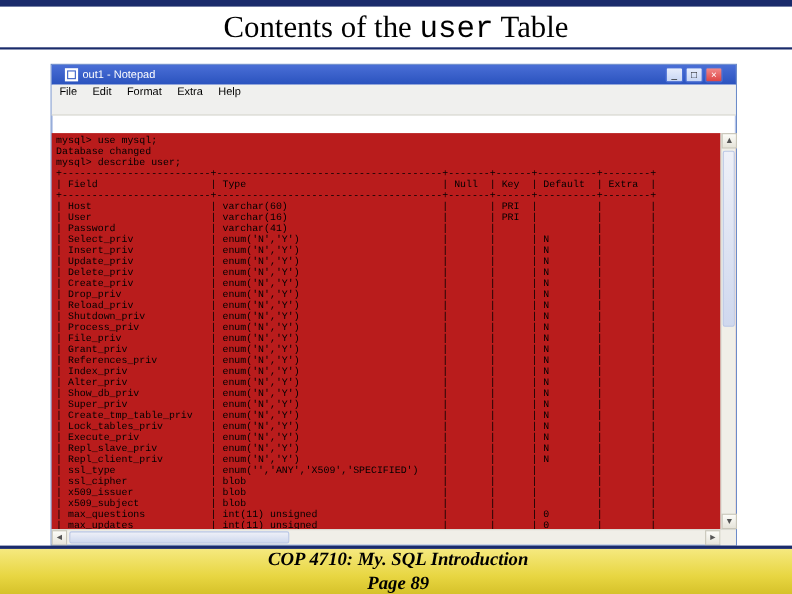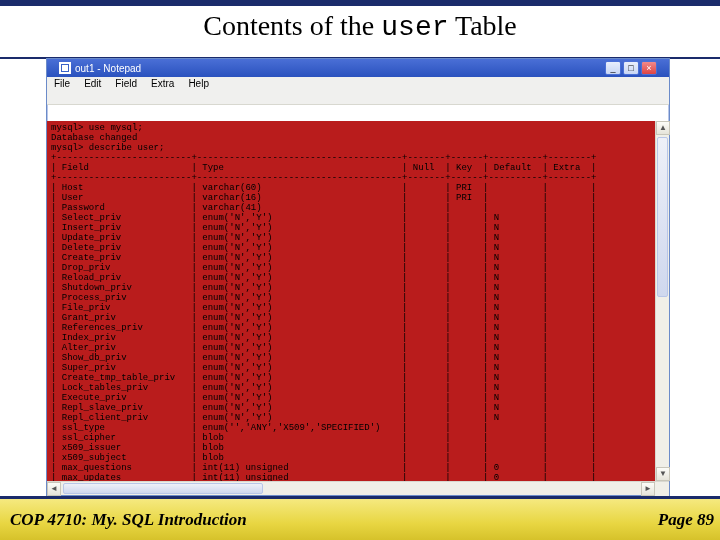--- a/index.html
+++ b/index.html
@@ -16,21 +16,21 @@
     height: 540px;
     border-top: 6px solid #1a2b6b;
     border-bottom: 0;
     position: relative;
     background:#fff;
   }
   .title {
     font-family: "Times New Roman", serif;
     font-size: 28px;
     text-align: center;
-    padding: 4px 0 14px;
+    padding: 4px 0 0;
     color: #000;
   }
   .title .mono {
     font-family: "Courier New", monospace;
   }
   .title-rule {
     height: 2px;
     background: #1a2b6b;
     margin: 0 0 0 0;
   }
@@ -171,20 +171,21 @@
     border-top: 3px solid #1a2b6b;
     display:flex;
     align-items:center;
     justify-content:space-between;
     padding: 0 6px 0 10px;
     font-family: "Times New Roman", serif;
     font-style: italic;
     font-weight: bold;
     color:#000;
     font-size: 17px;
+    flex-direction: column;
   }
   .footer .left, .footer .mid, .footer .right { white-space:nowrap; }
   .footer .mid { }
   .footer .logo {
     width: 40px; height: 40px;
     background: radial-gradient(circle at 45% 40%, #f6e27a 0%, #d9b02a 60%, #8a6a10 100%);
     border-radius: 50%;
     border:1px solid #a2851a;
     margin-left:8px;
     flex:0 0 auto;
@@ -216,21 +217,21 @@
       <span class="np-title-text">out1 - Notepad</span>
       <div class="np-ctrls">
         <div class="np-btn">_</div>
         <div class="np-btn">□</div>
         <div class="np-btn close">×</div>
       </div>
     </div>
     <div class="np-menubar">
       <div class="np-menu">File</div>
       <div class="np-menu">Edit</div>
-      <div class="np-menu">Field</div>
+      <div class="np-menu">Format</div>
       <div class="np-menu">Extra</div>
       <div class="np-menu">Help</div>
     </div>
 
     <div class="np-body">
       <div class="np-content">
         <pre class="np-pre" id="np-pre">mysql&gt; use mysql;
 Database changed
 mysql&gt; describe user;
 +-------------------------+--------------------------------------+-------+------+----------+--------+

